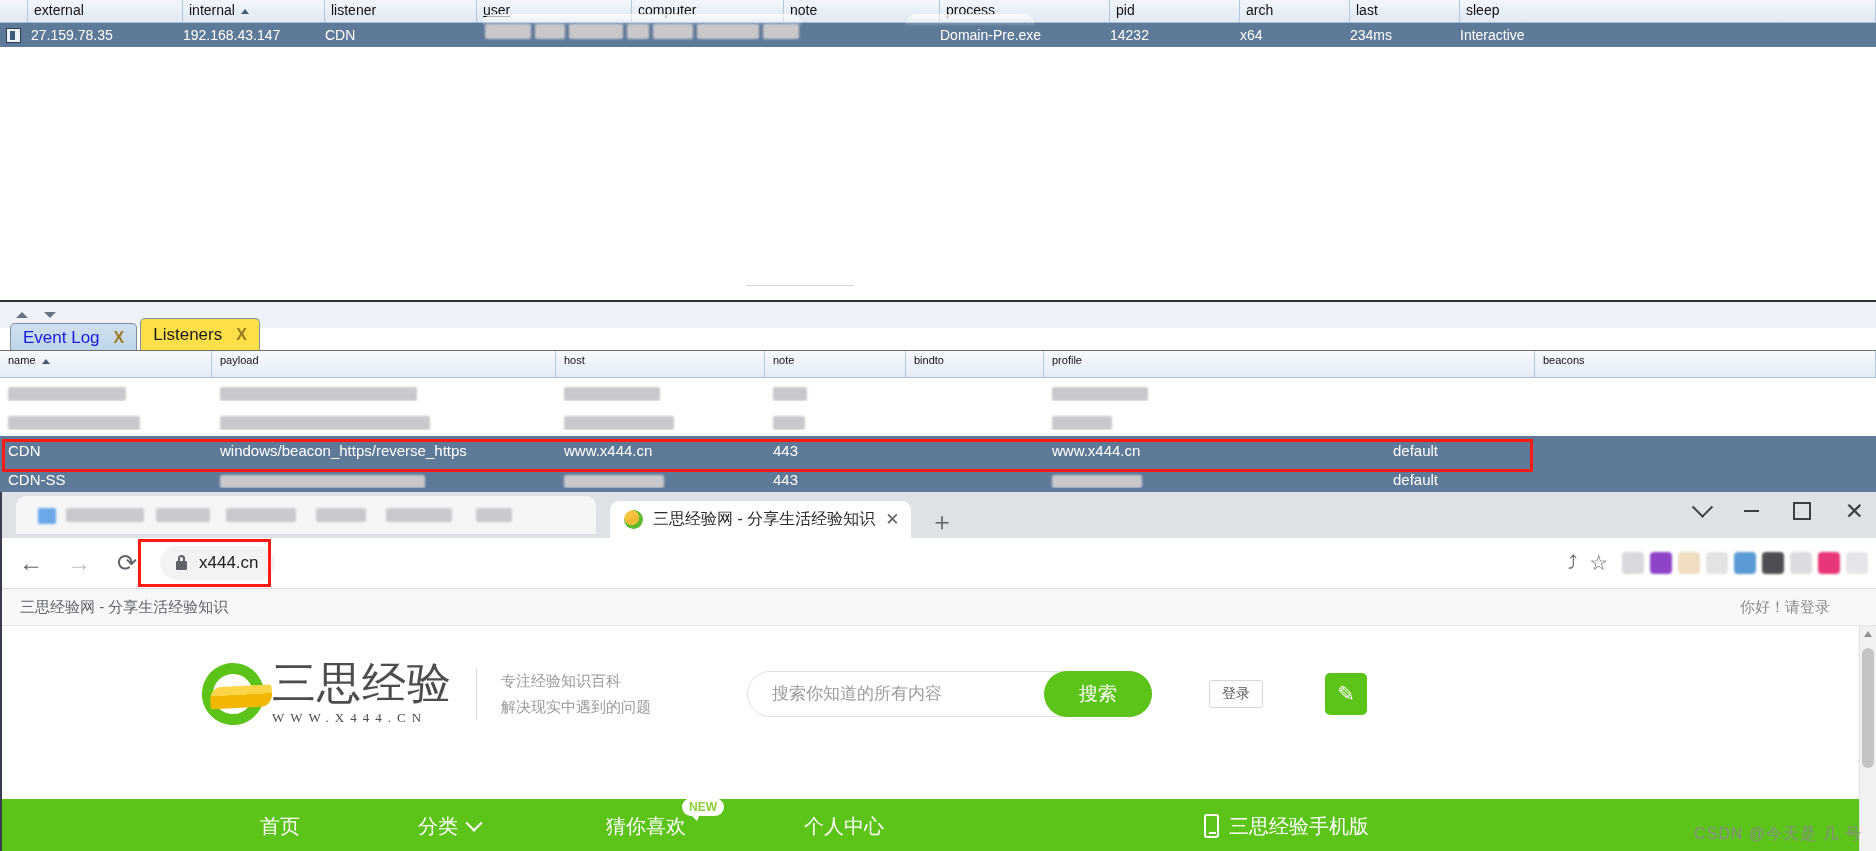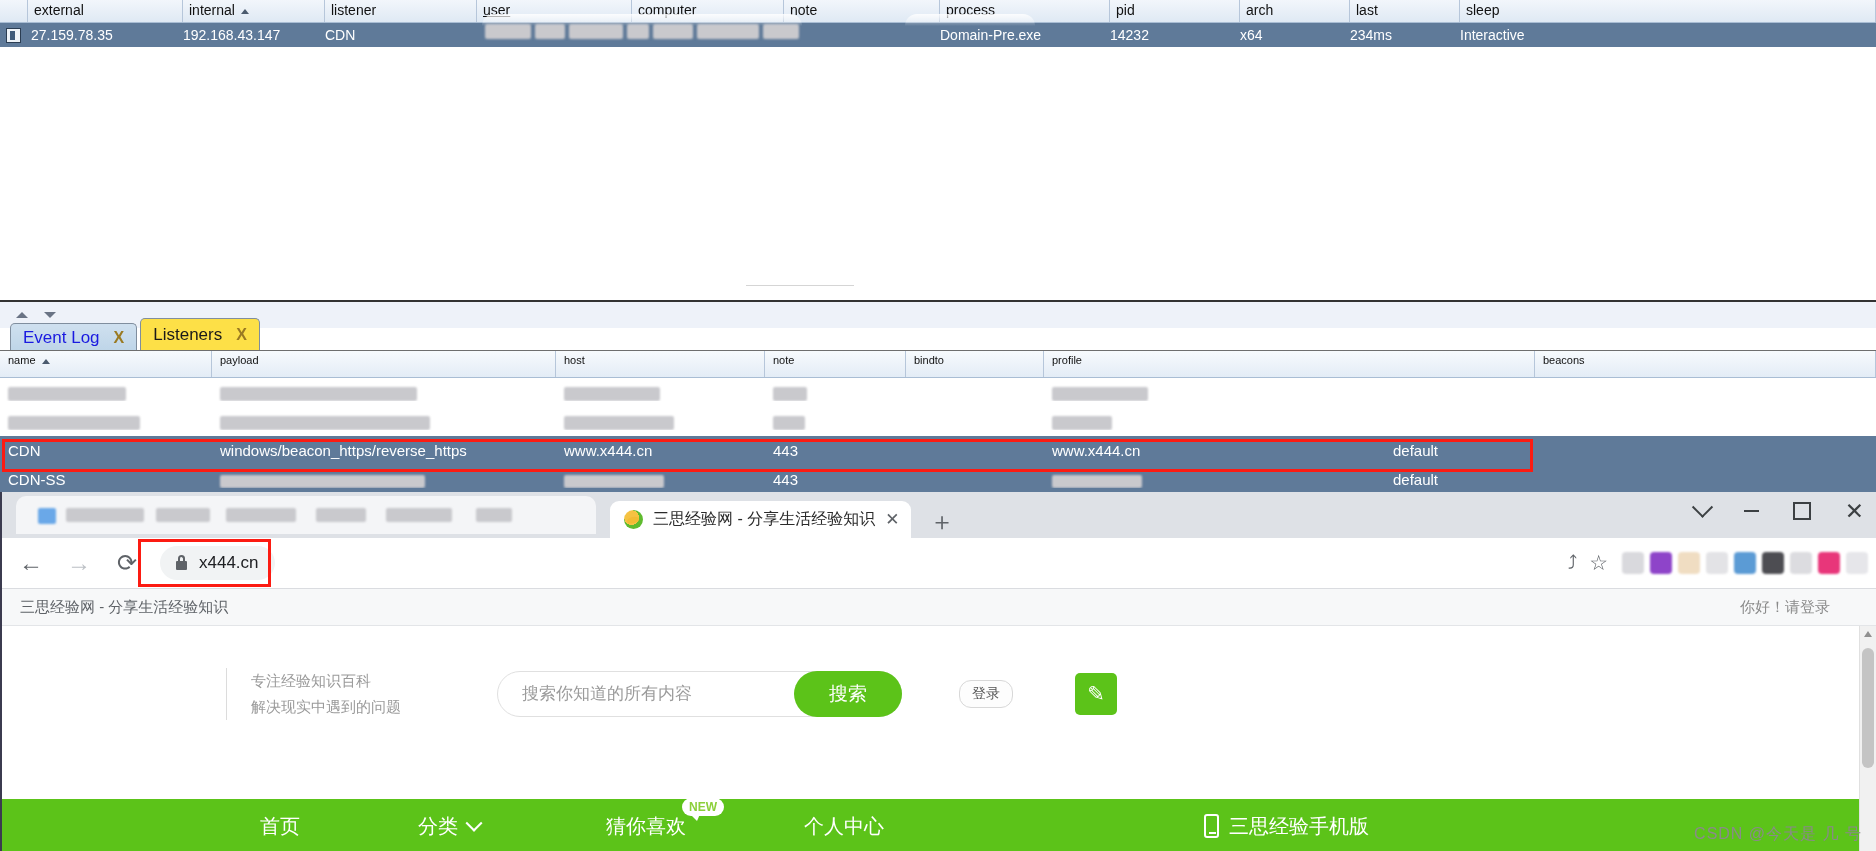--- a/index.html
+++ b/index.html
@@ -456,21 +456,21 @@
     font-size: 19px;
     display: flex;
     align-items: center;
     justify-content: center;
     margin-right: -1px;
   }
   .login-btn {
     margin-left: 57px;
     width: 52px; height: 26px;
     border: 1px solid #d8d8d8;
-    border-radius: 12px;
+    border-radius: 3px;
     display: flex; align-items: center; justify-content: center;
     font-size: 14px; color: #555;
     background: #fdfdfd;
   }
   .write-btn {
     margin-left: 62px;
     width: 42px; height: 42px;
     border-radius: 5px;
     background: #5cc319;
     display: flex; align-items: center; justify-content: center;
@@ -746,20 +746,27 @@
       </div>
     </div>
 
     <div class="bookmarks-bar">
       <span>三思经验网 - 分享生活经验知识</span>
       <span class="hello-login">你好！请登录</span>
     </div>
 
     <div class="page">
       <div class="site-header">
+        <div class="logo-wrap">
+          <span class="logo-mark"></span>
+          <span>
+            <div class="logo-text-main">三思经验</div>
+            <div class="logo-text-sub">WWW.X444.CN</div>
+          </span>
+        </div>
 
         <div class="slogan">
           <div>专注经验知识百科</div>
           <div>解决现实中遇到的问题</div>
         </div>
 
         <div class="searchbox">
           <div class="search-input-text">搜索你知道的所有内容</div>
           <div class="search-btn">搜索</div>
         </div>

